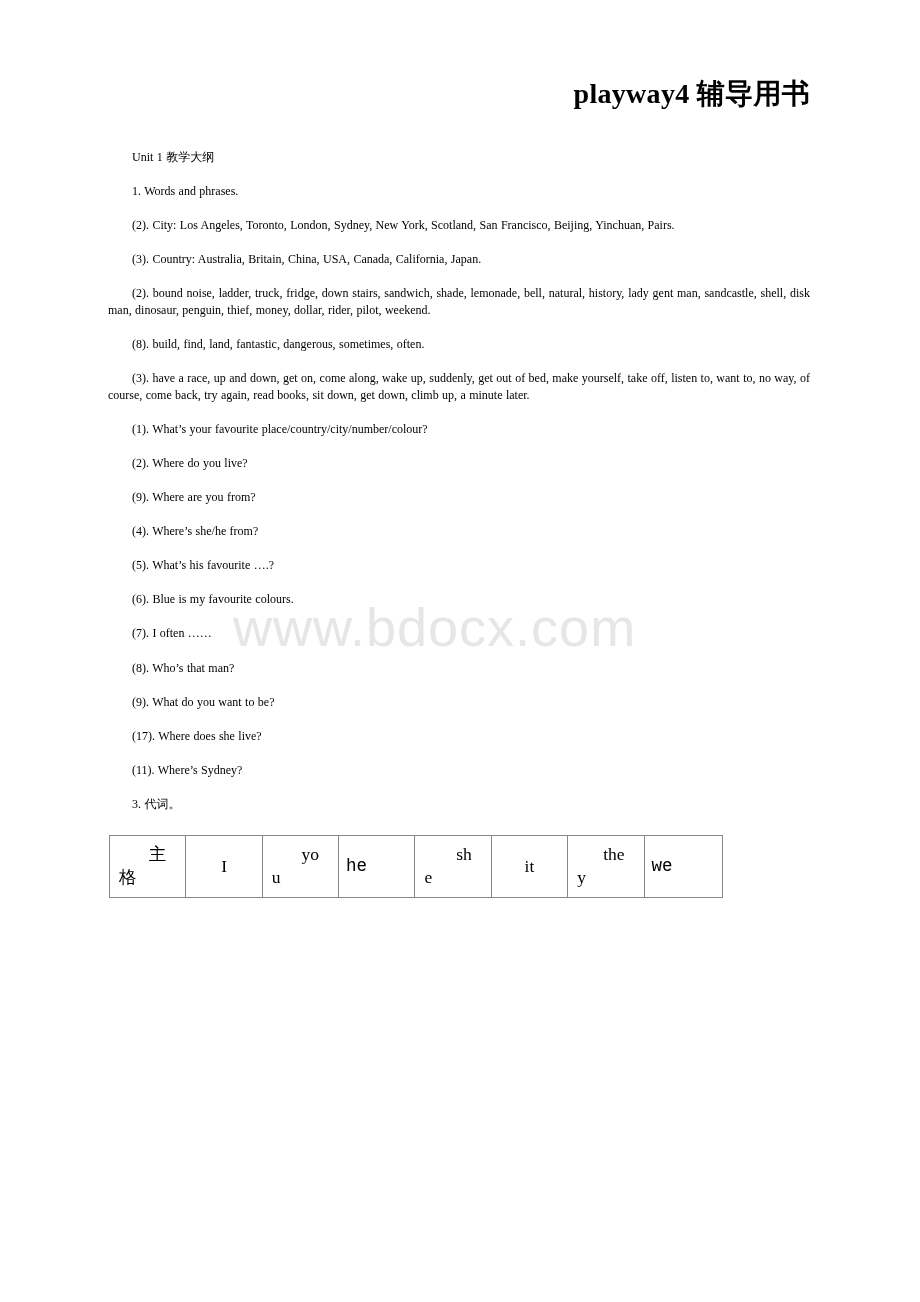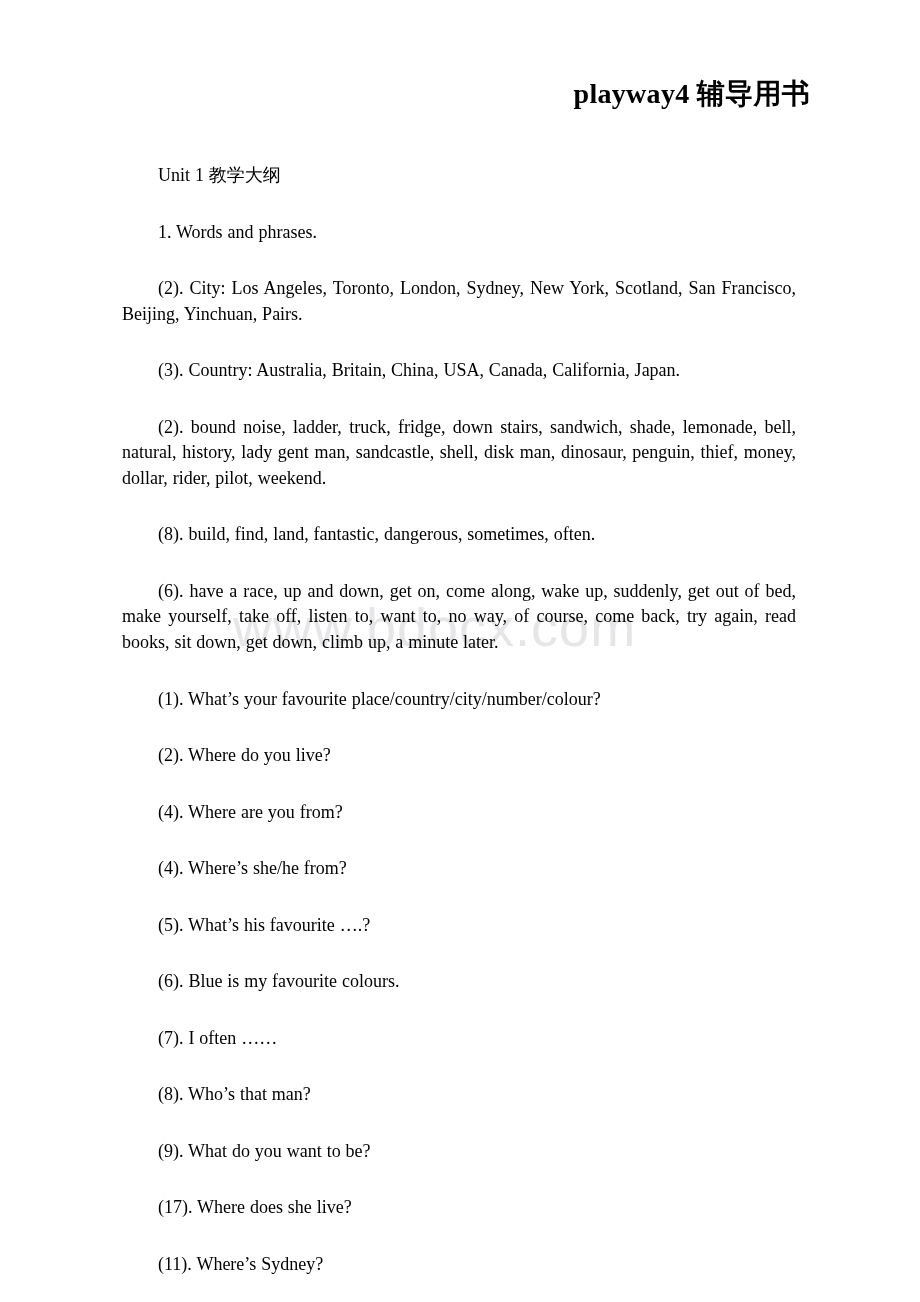--- a/index.html
+++ b/index.html
@@ -50,23 +50,23 @@
     margin: 0;
     padding-top: 76px;
     font-size: 28px;
     font-weight: bold;
     text-align: right;
     letter-spacing: 0.3px;
     line-height: 1.25;
   }
 
   p.para {
-    margin: 14px;
+    margin: 0;
     padding-top: 17px;
-    font-size: 18px;
+    font-size: 12px;
     line-height: 1.42;
     text-align: justify;
     text-justify: inter-word;
     text-indent: 2em;
     word-spacing: 0.4px;
   }
 
   p.first-para {
     padding-top: 38px;
   }
@@ -102,22 +102,23 @@
     display: block;
     text-align: left;
     padding-left: 2px;
   }
   .cell-center {
     display: block;
     text-align: center;
   }
   .cell-right {
     display: block;
-    text-align: center;
+    text-align: left;
     padding-right: 14px;
+    font-family: Liberation Mono, monospace;
   }
   .col-head { width: 76px; }
   .col-1 { width: 76px; }
   .col-2 { width: 76px; }
   .col-3 { width: 76px; }
   .col-4 { width: 76px; }
   .col-5 { width: 76px; }
   .col-6 { width: 76px; }
   .col-7 { width: 78px; }
 </style>
@@ -133,26 +134,26 @@
     <h1 class="doc-title">playway4 辅导用书</h1>
 
     <p class="para first-para">Unit 1 教学大纲</p>
 
     <p class="para">1. Words and phrases.</p>
 
     <p class="para">(2). City: Los Angeles, Toronto, London, Sydney, New York, Scotland, San Francisco, Beijing, Yinchuan, Pairs.</p>
     <p class="para">(3). Country: Australia, Britain, China, USA, Canada, California, Japan.</p>
     <p class="para">(2). bound noise, ladder, truck, fridge, down stairs, sandwich, shade, lemonade, bell, natural, history, lady gent man, sandcastle, shell, disk man, dinosaur, penguin, thief, money, dollar, rider, pilot, weekend.</p>
     <p class="para">(8). build, find, land, fantastic, dangerous, sometimes, often.</p>
-    <p class="para">(6). have a race, up and down, get on, come along, wake up, suddenly, get out of bed, make yourself, take off, listen to, want to, no way, of course, come back, try again, read books, sit down, get down, climb up, a minute later.</p>
+    <p class="para">(3). have a race, up and down, get on, come along, wake up, suddenly, get out of bed, make yourself, take off, listen to, want to, no way, of course, come back, try again, read books, sit down, get down, climb up, a minute later.</p>
 
 
     <p class="para">(1). What’s your favourite place/country/city/number/colour?</p>
     <p class="para">(2). Where do you live?</p>
-    <p class="para">(4). Where are you from?</p>
+    <p class="para">(9). Where are you from?</p>
     <p class="para">(4). Where’s she/he from?</p>
     <p class="para">(5). What’s his favourite ….?</p>
     <p class="para">(6). Blue is my favourite colours.</p>
     <p class="para">(7). I often ……</p>
     <p class="para">(8). Who’s that man?</p>
     <p class="para">(9). What do you want to be?</p>
     <p class="para">(17). Where does she live?</p>
     <p class="para">(11). Where’s Sydney?</p>
 
     <p class="para">3. 代词。</p>

